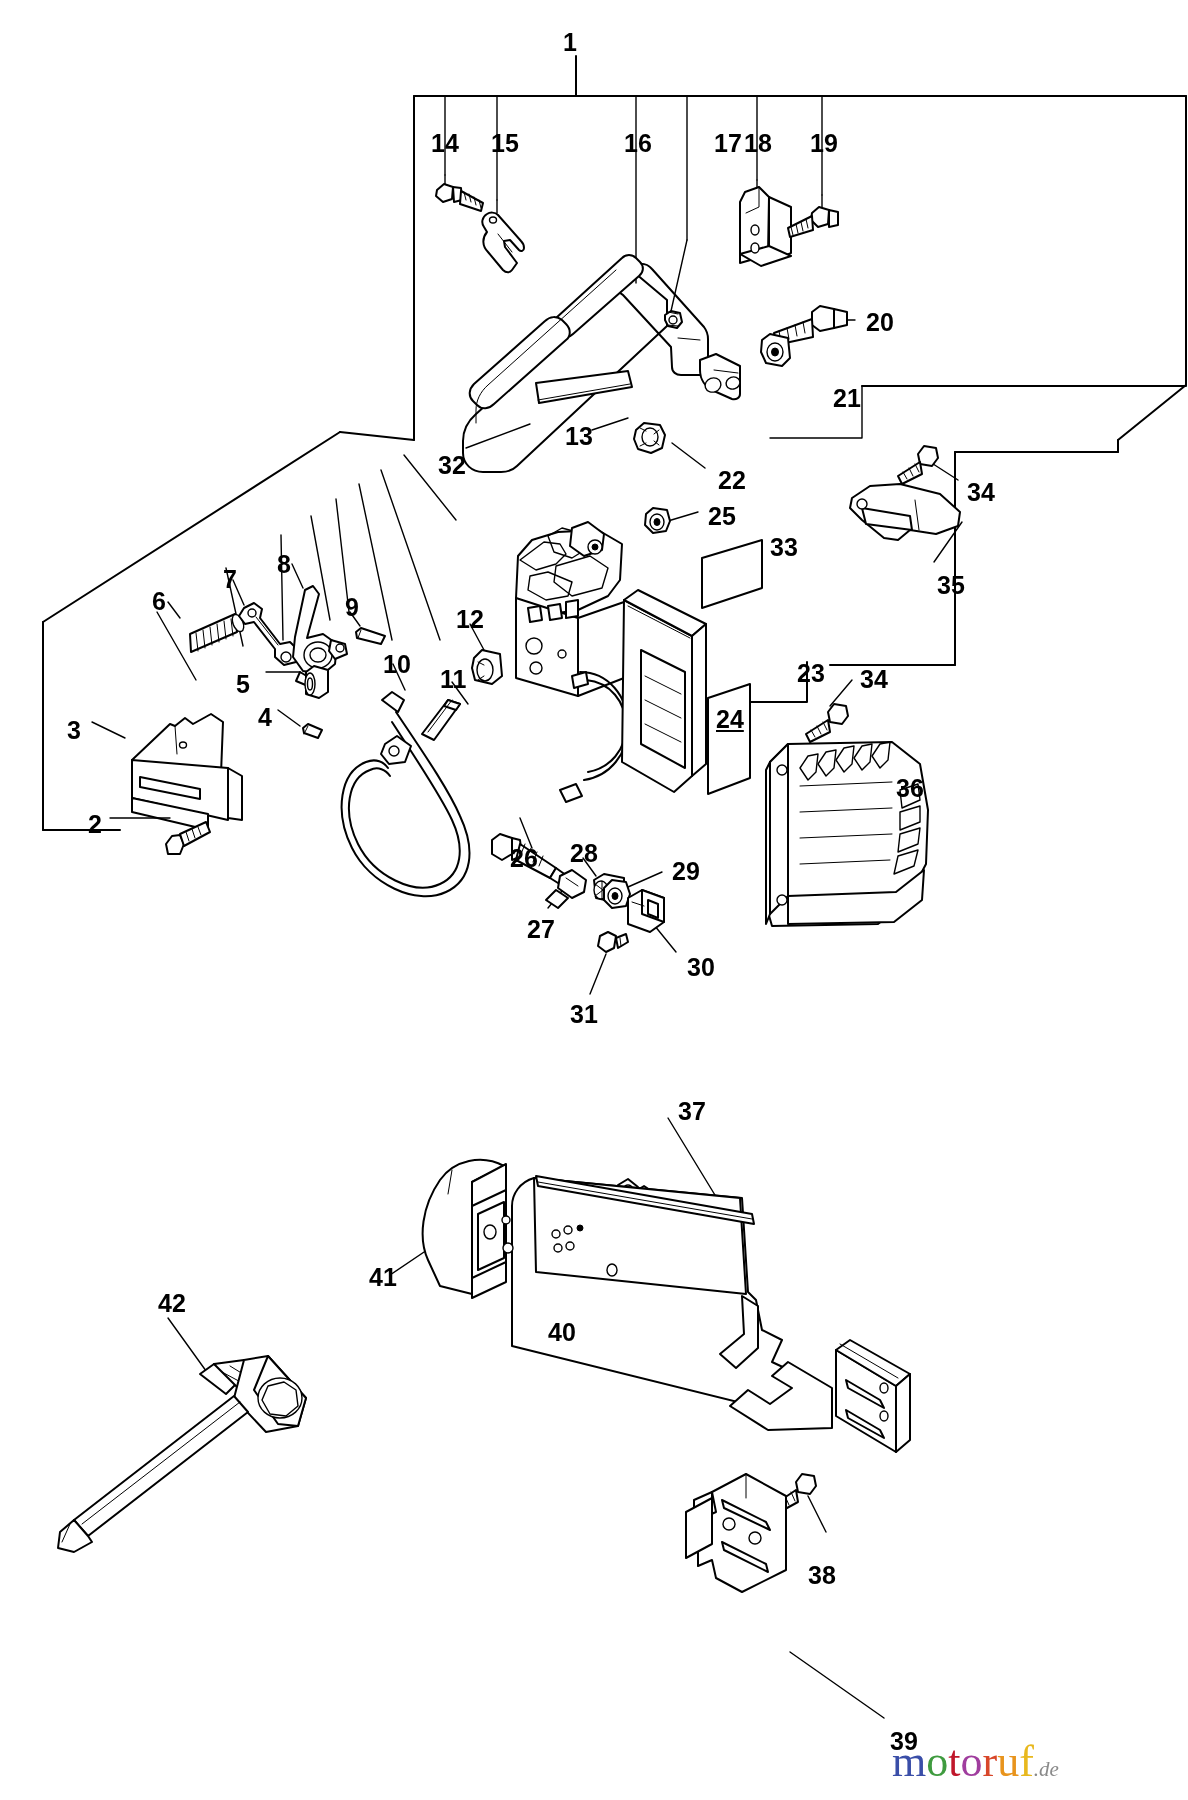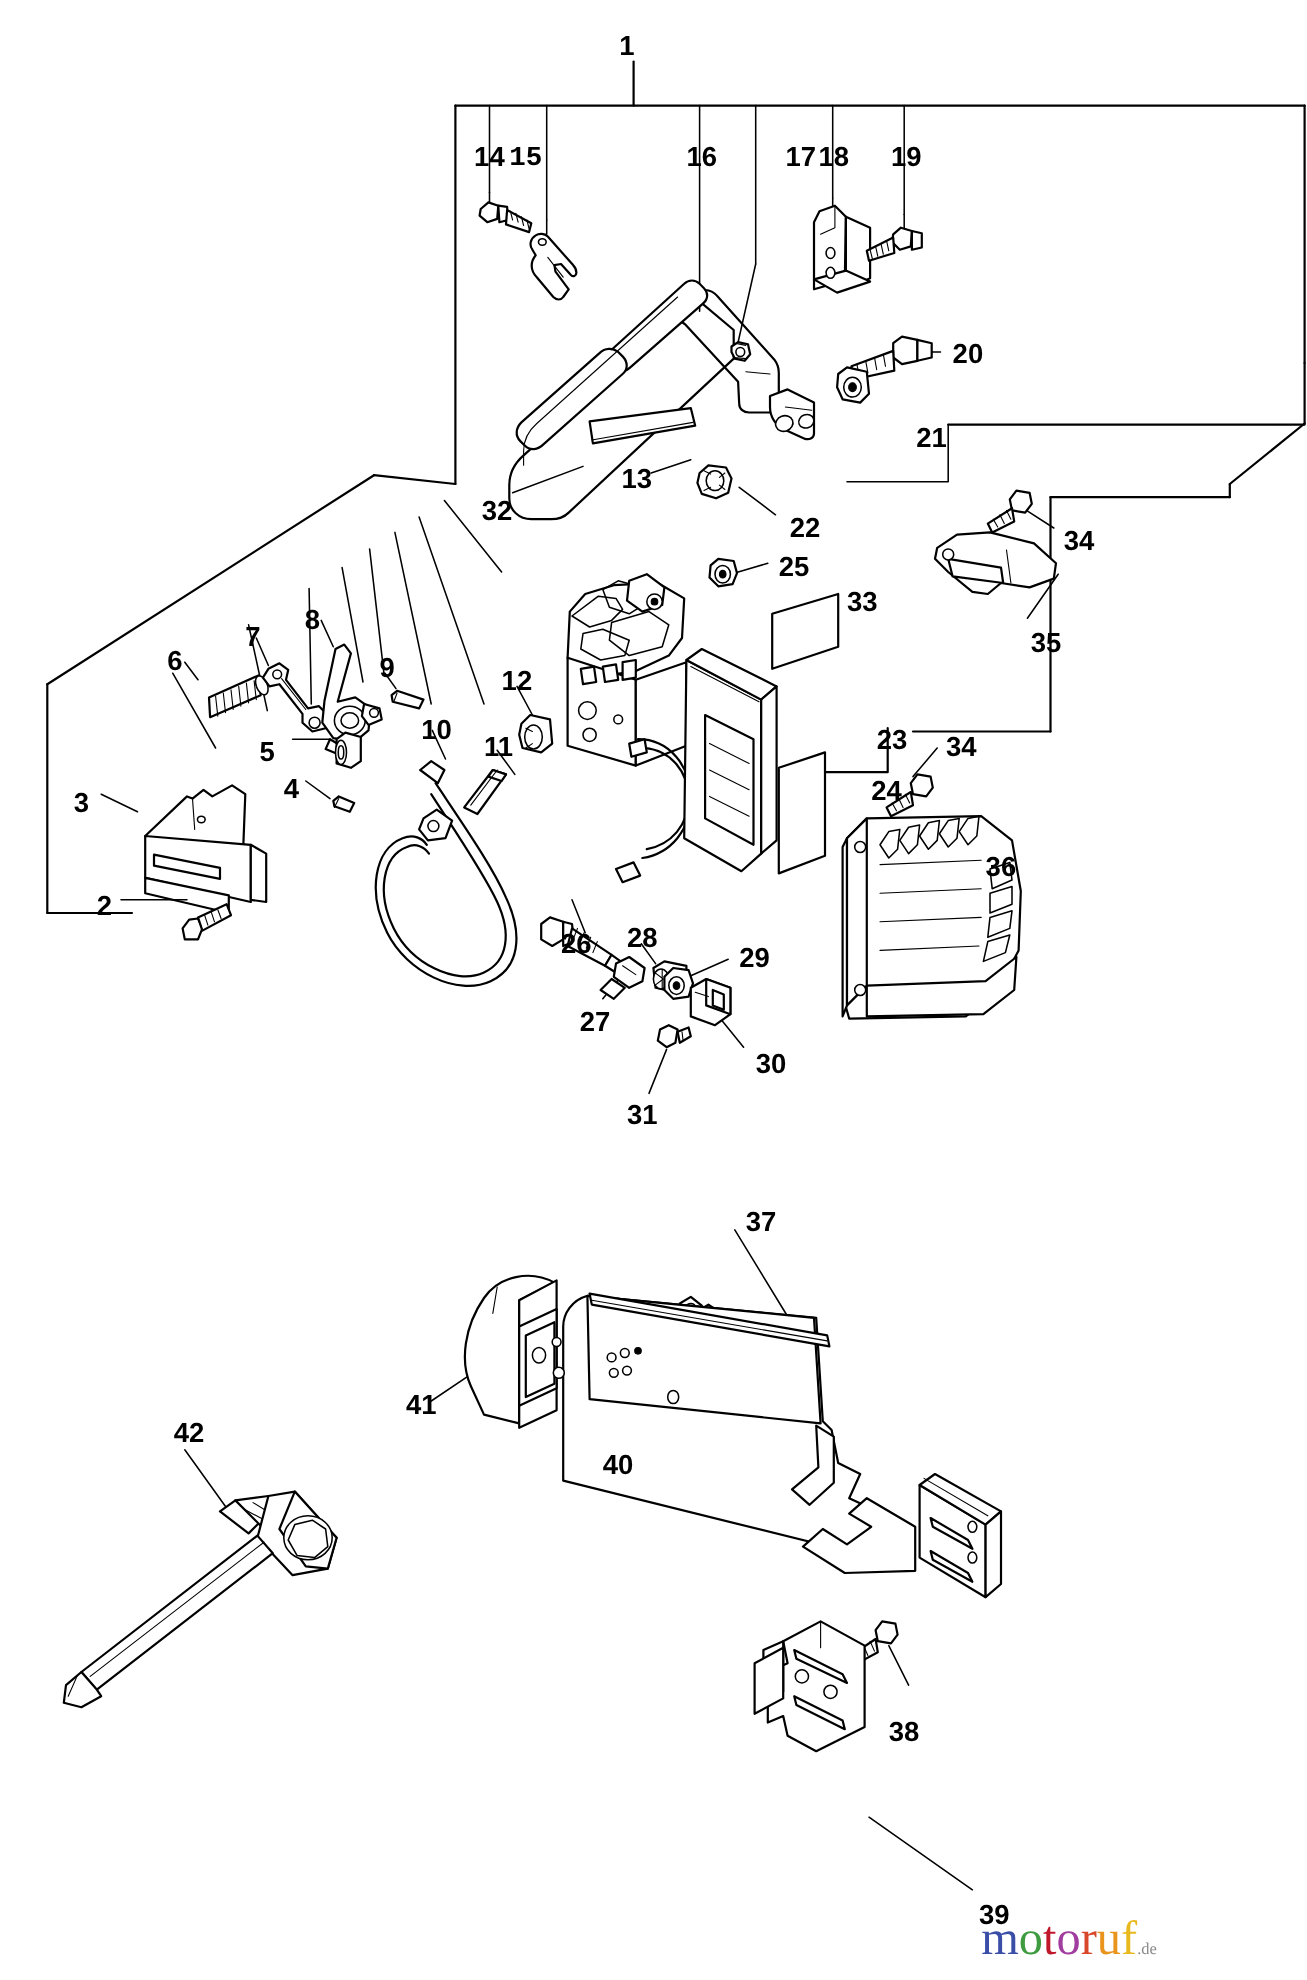--- a/index.html
+++ b/index.html
@@ -24,21 +24,21 @@
     user-select:none;
   }
   .watermark{
     position:absolute;
     font-family:"Liberation Serif", serif;
     font-size:44px;
     letter-spacing:0px;
     line-height:1;
     white-space:nowrap;
   }
-  .watermark .suffix{font-size:15px;}
+  .watermark .suffix{font-size:21px;font-style:italic;}
 </style>
 </head>
 <body>
 
 <div id="page">
 
   <svg id="art" viewBox="0 0 1188 1800" xmlns="http://www.w3.org/2000/svg">
     <defs>
       <style>
         .l  {fill:none;stroke:#000;stroke-width:2;stroke-linecap:round;stroke-linejoin:round;}
@@ -559,30 +559,30 @@
   <div class="callout" style="left:236px;top:672px;">5</div>
   <div class="callout" style="left:152px;top:589px;">6</div>
   <div class="callout" style="left:223px;top:567px;">7</div>
   <div class="callout" style="left:277px;top:552px;">8</div>
   <div class="callout" style="left:345px;top:595px;">9</div>
   <div class="callout" style="left:383px;top:652px;">10</div>
   <div class="callout" style="left:440px;top:667px;">11</div>
   <div class="callout" style="left:456px;top:607px;">12</div>
   <div class="callout" style="left:565px;top:424px;text-align:center;">13</div>
   <div class="callout" style="left:431px;top:131px;">14</div>
-  <div class="callout" style="left:463px;top:131px;font-family:Liberation Mono, monospace;">15</div>
+  <div class="callout" style="left:491px;top:131px;">15</div>
   <div class="callout" style="left:624px;top:131px;">16</div>
   <div class="callout" style="left:674px;top:131px;margin-left:40px;">17</div>
   <div class="callout" style="left:744px;top:131px;">18</div>
   <div class="callout" style="left:810px;top:131px;">19</div>
   <div class="callout" style="left:866px;top:310px;">20</div>
   <div class="callout" style="left:833px;top:386px;">21</div>
   <div class="callout" style="left:718px;top:468px;">22</div>
   <div class="callout" style="left:797px;top:661px;">23</div>
-  <div class="callout" style="left:792px;top:707px;">24</div>
+  <div class="callout" style="left:716px;top:707px;text-decoration:underline;">24</div>
   <div class="callout" style="left:708px;top:504px;">25</div>
   <div class="callout" style="left:510px;top:846px;">26</div>
   <div class="callout" style="left:527px;top:917px;">27</div>
   <div class="callout" style="left:570px;top:841px;">28</div>
   <div class="callout" style="left:672px;top:859px;">29</div>
   <div class="callout" style="left:687px;top:955px;">30</div>
   <div class="callout" style="left:570px;top:1002px;">31</div>
   <div class="callout" style="left:438px;top:453px;">32</div>
   <div class="callout" style="left:770px;top:535px;">33</div>
   <div class="callout" style="left:967px;top:480px;">34</div>

